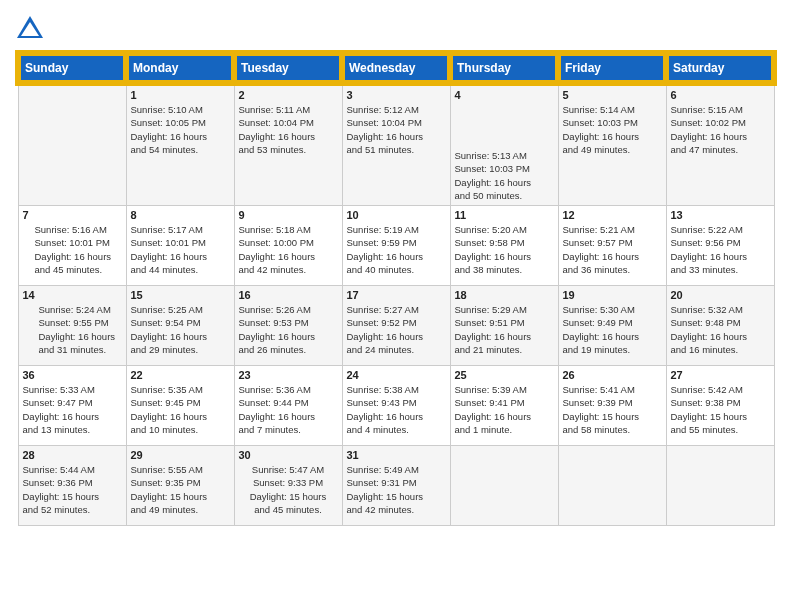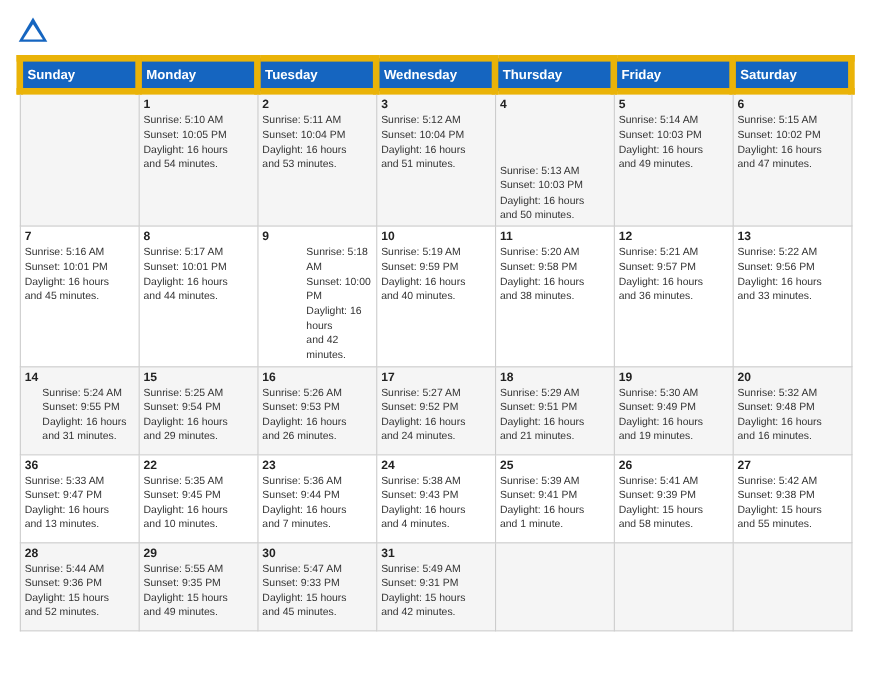--- a/index.html
+++ b/index.html
@@ -175,35 +175,35 @@
             <span class="day-number">6</span>
             <div class="day-info" style="white-space: pre-line;">Sunrise: 5:15 AM
 Sunset: 10:02 PM
 Daylight: 16 hours
 and 47 minutes.</div>
           </td>
         </tr>
         <tr>
           <td>
             <span class="day-number">7</span>
-            <div class="day-info" style="white-space: pre-line;">Sunrise: 5:16 AM
+            <div class="day-info" style="white-space: pre-line; margin-left: 12px;">Sunrise: 5:16 AM
 Sunset: 10:01 PM
 Daylight: 16 hours
 and 45 minutes.</div>
           </td>
           <td>
             <span class="day-number">8</span>
             <div class="day-info" style="white-space: pre-line;">Sunrise: 5:17 AM
 Sunset: 10:01 PM
 Daylight: 16 hours
 and 44 minutes.</div>
           </td>
           <td>
             <span class="day-number">9</span>
-            <div class="day-info" style="white-space: pre-line; margin-left: 40px;">Sunrise: 5:18 AM
+            <div class="day-info" style="white-space: pre-line;">Sunrise: 5:18 AM
 Sunset: 10:00 PM
 Daylight: 16 hours
 and 42 minutes.</div>
           </td>
           <td>
             <span class="day-number">10</span>
             <div class="day-info" style="white-space: pre-line;">Sunrise: 5:19 AM
 Sunset: 9:59 PM
 Daylight: 16 hours
 and 40 minutes.</div>
@@ -342,21 +342,21 @@
           </td>
           <td>
             <span class="day-number">29</span>
             <div class="day-info" style="white-space: pre-line;">Sunrise: 5:55 AM
 Sunset: 9:35 PM
 Daylight: 15 hours
 and 49 minutes.</div>
           </td>
           <td>
             <span class="day-number">30</span>
-            <div class="day-info" style="white-space: pre-line;">Sunrise: 5:47 AM
+            <div class="day-info" style="white-space: pre-line; text-align: center;">Sunrise: 5:47 AM
 Sunset: 9:33 PM
 Daylight: 15 hours
 and 45 minutes.</div>
           </td>
           <td>
             <span class="day-number">31</span>
             <div class="day-info" style="white-space: pre-line;">Sunrise: 5:49 AM
 Sunset: 9:31 PM
 Daylight: 15 hours
 and 42 minutes.</div>

